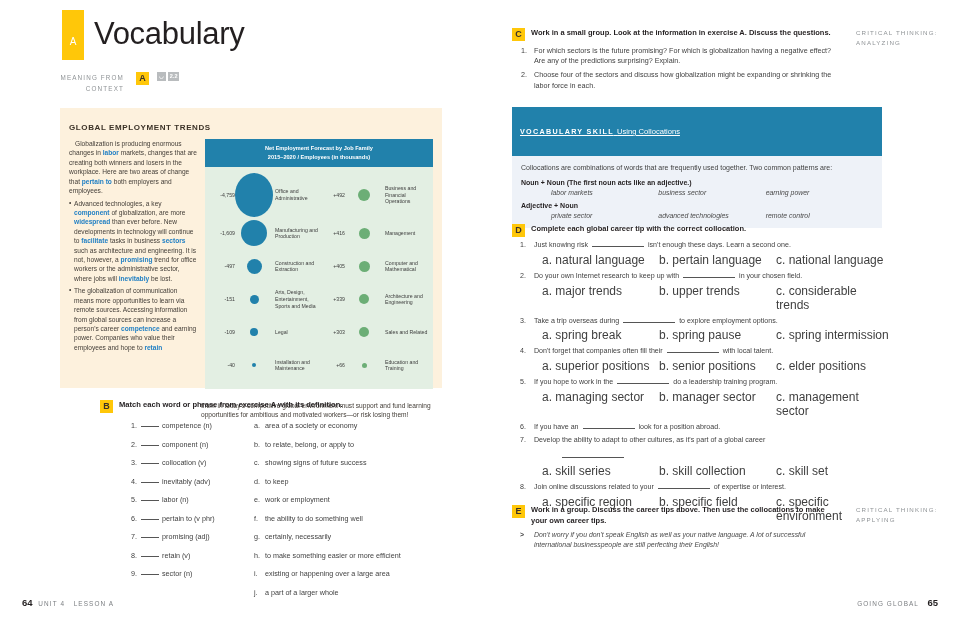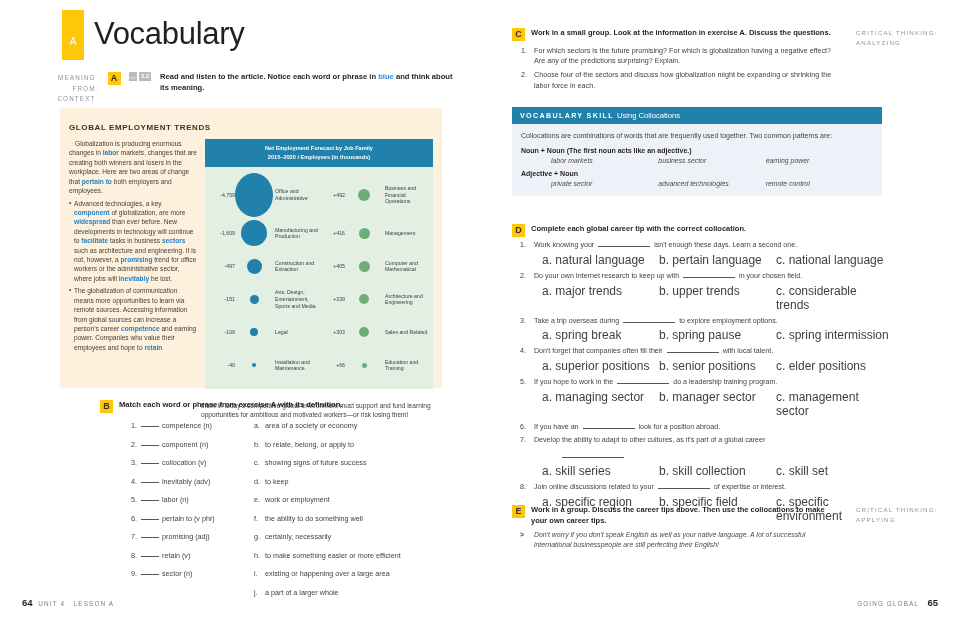--- a/index.html
+++ b/index.html
@@ -129,22 +129,22 @@
   .r-ex-main { }
   .r-ex-head { display: flex; gap: 6px; font-size: 7.5px; font-weight: bold; line-height: 1.4; }
   .r-ol { margin-top: 5px; padding-left: 22px; }
   .r-ol li { font-size: 7.2px; line-height: 1.42; color: #3f3f3f; margin-bottom: 4px; list-style: none; position: relative; }
   .r-ol li .n { position: absolute; left: -13px; }
 
   .vskill {
     position: absolute; left: 32px; top: 107px; width: 370px;
   }
   .vskill-head {
-    background: #2181ab; color: #fff; padding: 4px 8px;
-    font-size: 7.2px; font-weight: bold; letter-spacing: 1.3px;
+    background: #2181ab; color: #fff; padding: 20px 8px;
+    font-size: 7.2px; font-weight: bold; letter-spacing: 1.3px; text-decoration: underline;
   }
   .vskill-head .sub { font-weight: normal; letter-spacing: 0; font-size: 7.6px; }
   .vskill-body { background: #eef2f8; padding: 7px 9px 9px 9px; }
   .vskill-body .intro { font-size: 7px; line-height: 1.45; color: #3f3f3f; }
   .vskill-body .pat { font-size: 7px; font-weight: bold; margin-top: 6px; color: #231f20; }
   .coll-row { display: flex; margin-top: 3px; padding-left: 30px; }
   .coll-row span { width: 120px; font-size: 6.9px; font-style: italic; color: #4a4a4a; }
   .d-item { font-size: 7.1px; line-height: 1.45; color: #3f3f3f; position: relative; padding-left: 22px; margin-top: 3px; }
   .d-item .n { position: absolute; left: 8px; }
   .d-blank { display: inline-block; width: 52px; border-bottom: 1.1px solid #555; height: 7px; margin: 0 2px; }
@@ -171,21 +171,20 @@
       <div class="meaning-label">
         <div>MEANING FROM</div>
         <div>CONTEXT</div>
       </div>
       <div class="ex-badge meaning-badge">A</div>
       <div style="display:flex;align-items:flex-start;">
         <span class="audio-chip">
           <span class="sq">◡</span>
           <span class="sq">2.2</span>
         </span>
-        <div class="instr"><span>Read and listen to the article. Notice each word or phrase in </span><span class="blue">blue</span><span> and think about its meaning.</span></div>
       </div>
     </div>
 
     <div class="gtrends">
       <div class="gtrends-title">GLOBAL EMPLOYMENT TRENDS</div>
       <div class="gt-body">
         <div class="gt-left">
           <p>Globalization is producing enormous changes in <b>labor</b> markets, changes that are creating both winners and losers in the workplace. Here are two areas of change that <b>pertain to</b> both employers and employees.</p>
           <ul>
             <li>Advanced technologies, a key <b>component</b> of globalization, are more <b>widespread</b> than ever before. New developments in technology will continue to <b>facilitate</b> tasks in business <b>sectors</b> such as architecture and engineering. It is not, however, a <b>promising</b> trend for office workers or the administrative sector, where jobs will <b>inevitably</b> be lost.</li>
@@ -449,21 +448,21 @@
           </div>
       </div>
     </div>
 
     <div style="position:absolute; left:32px; top:224px; width:400px;">
       <div class="r-ex-head">
         <span class="ex-badge">D</span>
         <span>Complete each global career tip with the correct collocation.</span>
       </div>
       <div id="exd-items" style="margin-top:3px;">
-          <div class="d-item"><span class="n">1.</span><span>Work knowing your</span> <span class="d-blank"></span> <span>isn't enough these days. Learn a second one.</span></div>
+          <div class="d-item"><span class="n">1.</span><span>Just knowing risk</span> <span class="d-blank"></span> <span>isn't enough these days. Learn a second one.</span></div>
           <div class="d-opts">
             <span>a.  natural language</span>
             <span>b.  pertain language</span>
             <span>c.  national language</span>
           </div>
           <div class="d-item"><span class="n">2.</span><span>Do your own Internet research to keep up with</span> <span class="d-blank"></span> <span>in your chosen field.</span></div>
           <div class="d-opts">
             <span>a.  major trends</span>
             <span>b.  upper trends</span>
             <span>c.  considerable trends</span>

